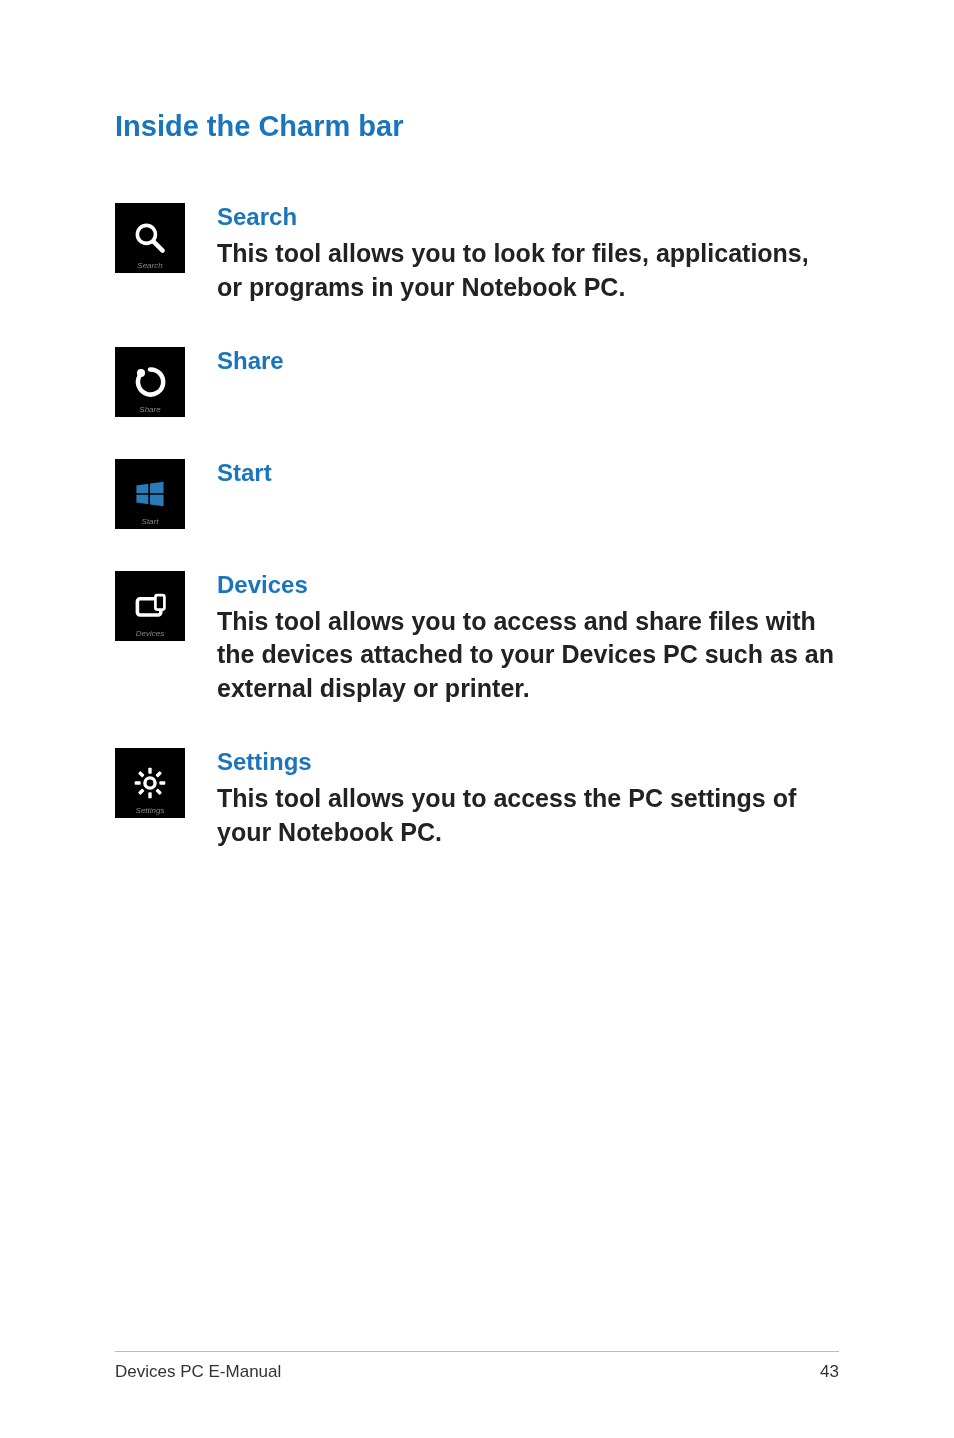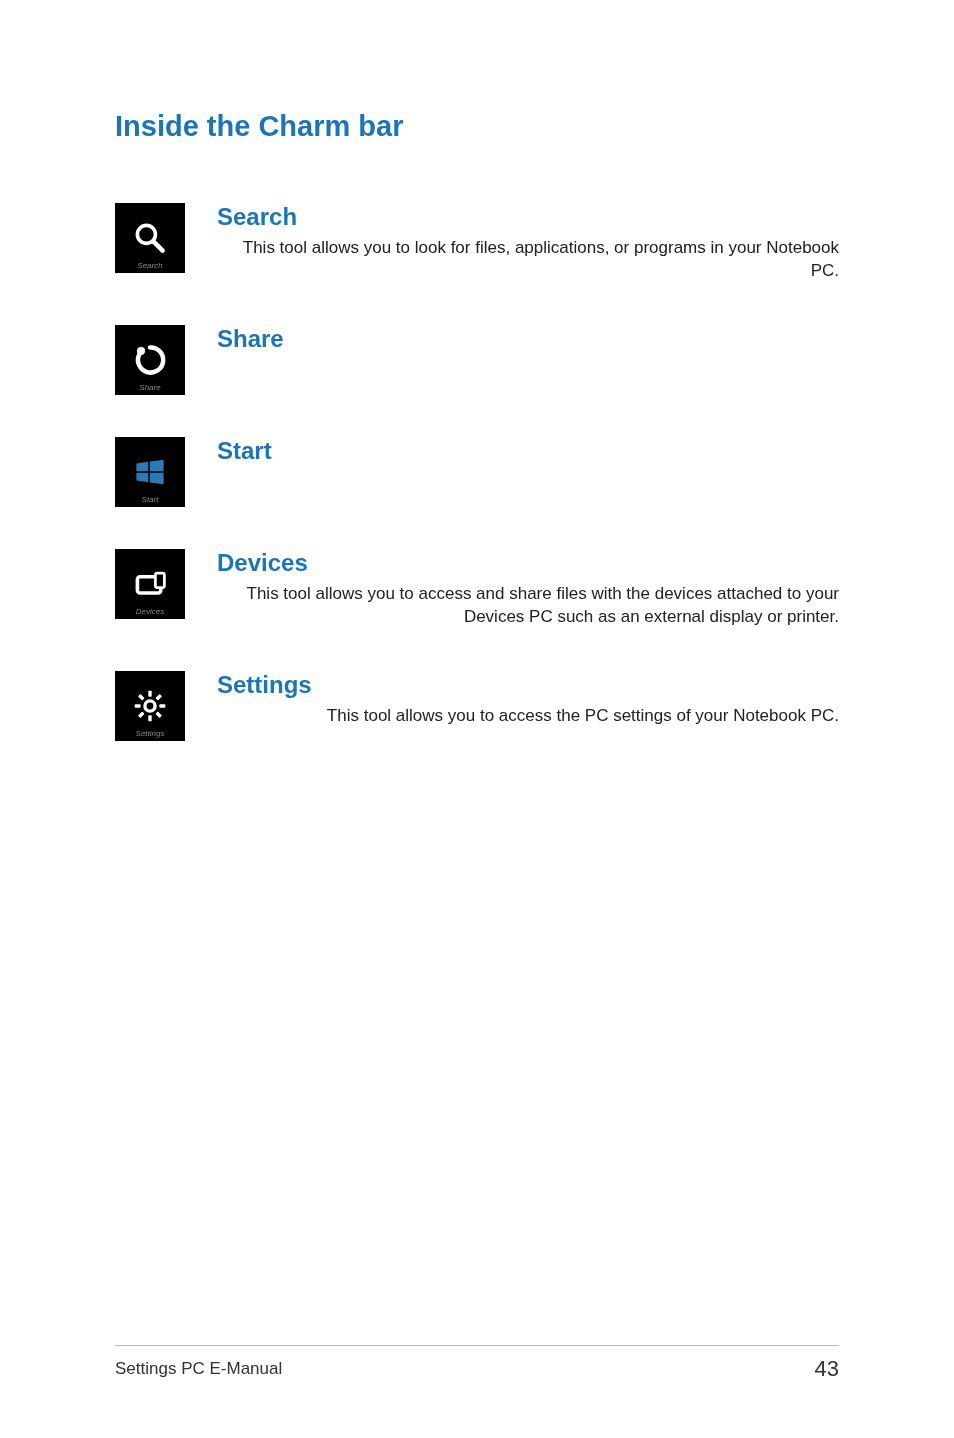--- a/index.html
+++ b/index.html
@@ -62,43 +62,42 @@
       flex: 1;
     }
     .charm-title {
       color: #1a75bc;
       font-size: 24px;
       font-weight: 700;
       margin-bottom: 6px;
     }
     .charm-desc {
       color: #222222;
-      font-size: 17px;
+      font-size: 25px;
       line-height: 1.35;
-      font-weight: 400;
-      text-align: right;
+      font-weight: 700;
     }
     .footer {
       position: absolute;
       bottom: 56px;
       left: 115px;
       right: 115px;
       border-top: 1px solid #bbb;
       padding-top: 10px;
       display: flex;
       justify-content: space-between;
       align-items: center;
     }
     .footer-text {
       color: #333;
       font-size: 17px;
     }
     .footer-page {
       color: #333;
-      font-size: 22px;
+      font-size: 17px;
     }
   </style>
 </head>
 <body>
 
 <div class="page">
   <h2 class="section-title">Inside the Charm bar</h2>
 
   <div class="charm-item">
     <div class="charm-icon">
@@ -185,15 +184,15 @@
     </div>
     <div class="charm-text">
       <div class="charm-title">Settings</div>
       <div class="charm-desc">This tool allows you to access the PC settings of your Notebook PC.</div>
     </div>
   </div>
 
 </div>
 
 <div class="footer">
-  <span class="footer-text">Settings PC E-Manual</span>
+  <span class="footer-text">Devices PC E-Manual</span>
   <span class="footer-page">43</span>
 </div>
 
 </body></html>

